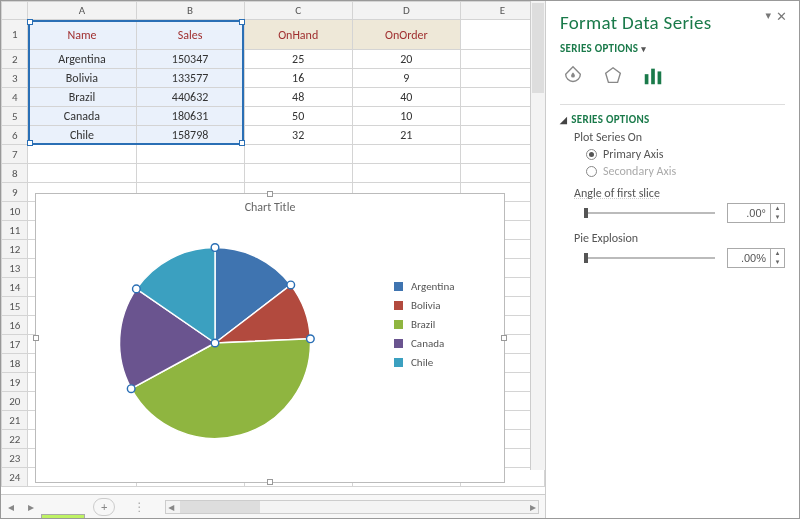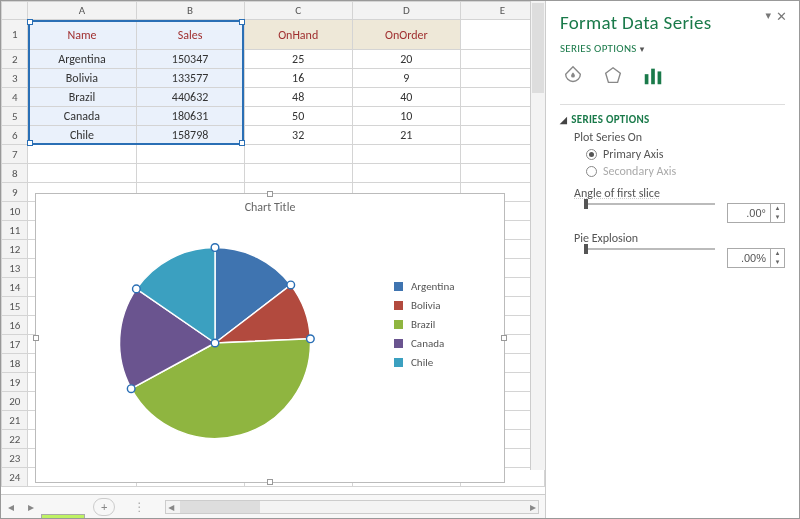--- a/index.html
+++ b/index.html
@@ -44,31 +44,31 @@
   svg.pie { overflow:visible; }
   svg.pie path { stroke:#fff; stroke-width:1.5; }
   svg.pie circle.sel { fill:#fff; stroke:#2a6fb5; stroke-width:1.5; }
   
   .pane {
     width:253px; background:#fff; padding:8px 14px 0 14px; position:relative;
   }
   .pane h1 { font-size:19px; font-weight:normal; color:#1a7a4a; margin:2px 0 8px 0; letter-spacing:.3px;}
   .pane .close { position:absolute; top:8px; right:12px; color:#777; font-size:13px; }
   .pane .pin   { position:absolute; top:8px; right:28px; color:#777; font-size:11px; }
-  .pane .subhead { font-size:11px; color:#1a7a4a; font-weight:normal; letter-spacing:.3px; }
+  .pane .subhead { font-size:11px; color:#1a7a4a; font-weight:bold; letter-spacing:.3px; }
   .pane .subhead .tri { font-size:9px; color:#555; margin-left:3px;}
   .icon-row { display:flex; gap:18px; margin:10px 0 14px 2px; align-items:flex-end;}
   .icon-row svg { width:22px; height:22px; }
   .sec-title { font-size:11px; color:#1a7a4a; font-weight:bold; letter-spacing:.3px; margin-bottom:4px;}
   .sec-title .tri2 { font-size:9px; color:#444; margin-right:4px;}
   .field { margin:3px 0 3px 14px; color:#555; font-size:12px; }
   .radio { display:flex; align-items:center; gap:6px; margin:3px 0 3px 26px; color:#555; cursor:pointer;}
   .radio .r { width:11px; height:11px; border:1px solid #888; border-radius:50%; display:flex; align-items:center; justify-content:center;}
   .radio .r.on::after { content:""; width:5px; height:5px; background:#555; border-radius:50%;}
-  .slider { display:flex; align-items:flex-start; margin:2px 0 8px 24px; }
+  .slider { display:flex; align-items:center; margin:2px 0 8px 24px; }
   .slider .track { flex:1; height:2px; background:#bbb; position:relative; margin-right:12px;}
   .slider .thumb { position:absolute; left:0; top:-4px; width:4px; height:10px; background:#555;}
   .numbox { display:flex; border:1px solid #aaa; height:20px; }
   .numbox input { width:42px; border:none; text-align:right; padding:0 4px; font-size:11px; color:#555;}
   .numbox .spin { width:14px; border-left:1px solid #aaa; display:flex; flex-direction:column; }
   .numbox .spin div { flex:1; font-size:7px; text-align:center; color:#666; line-height:8px;}
   
   .tabs { height:24px; border-top:1px solid #ccc; display:flex; align-items:center; font-size:12px; background:#f7f7f7;}
   .tabs .nav { width:40px; display:flex; justify-content:space-around; color:#888;}
   .tabs .tab { padding:2px 4px; border:1px solid #aaa; border-bottom:none; background:#bef264; position:relative; top:17px; color:#1a7a4a; font-weight:bold;}

